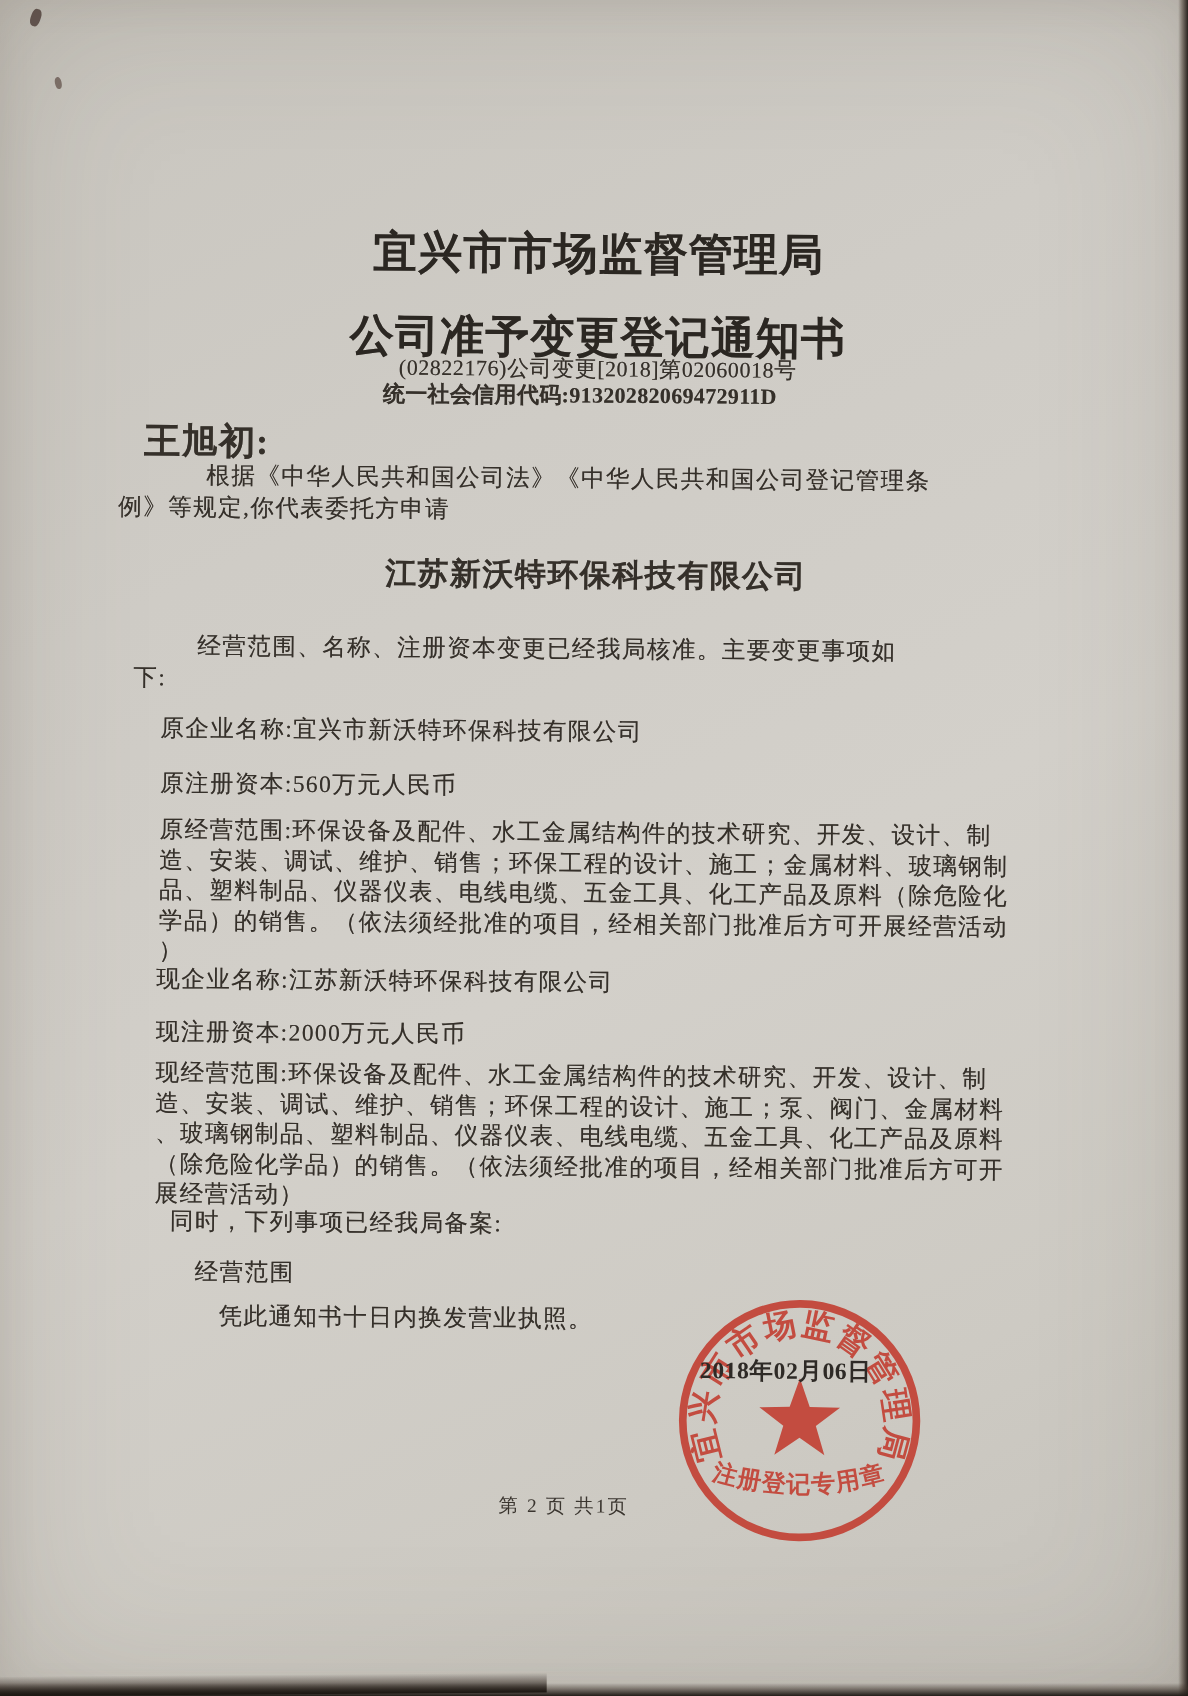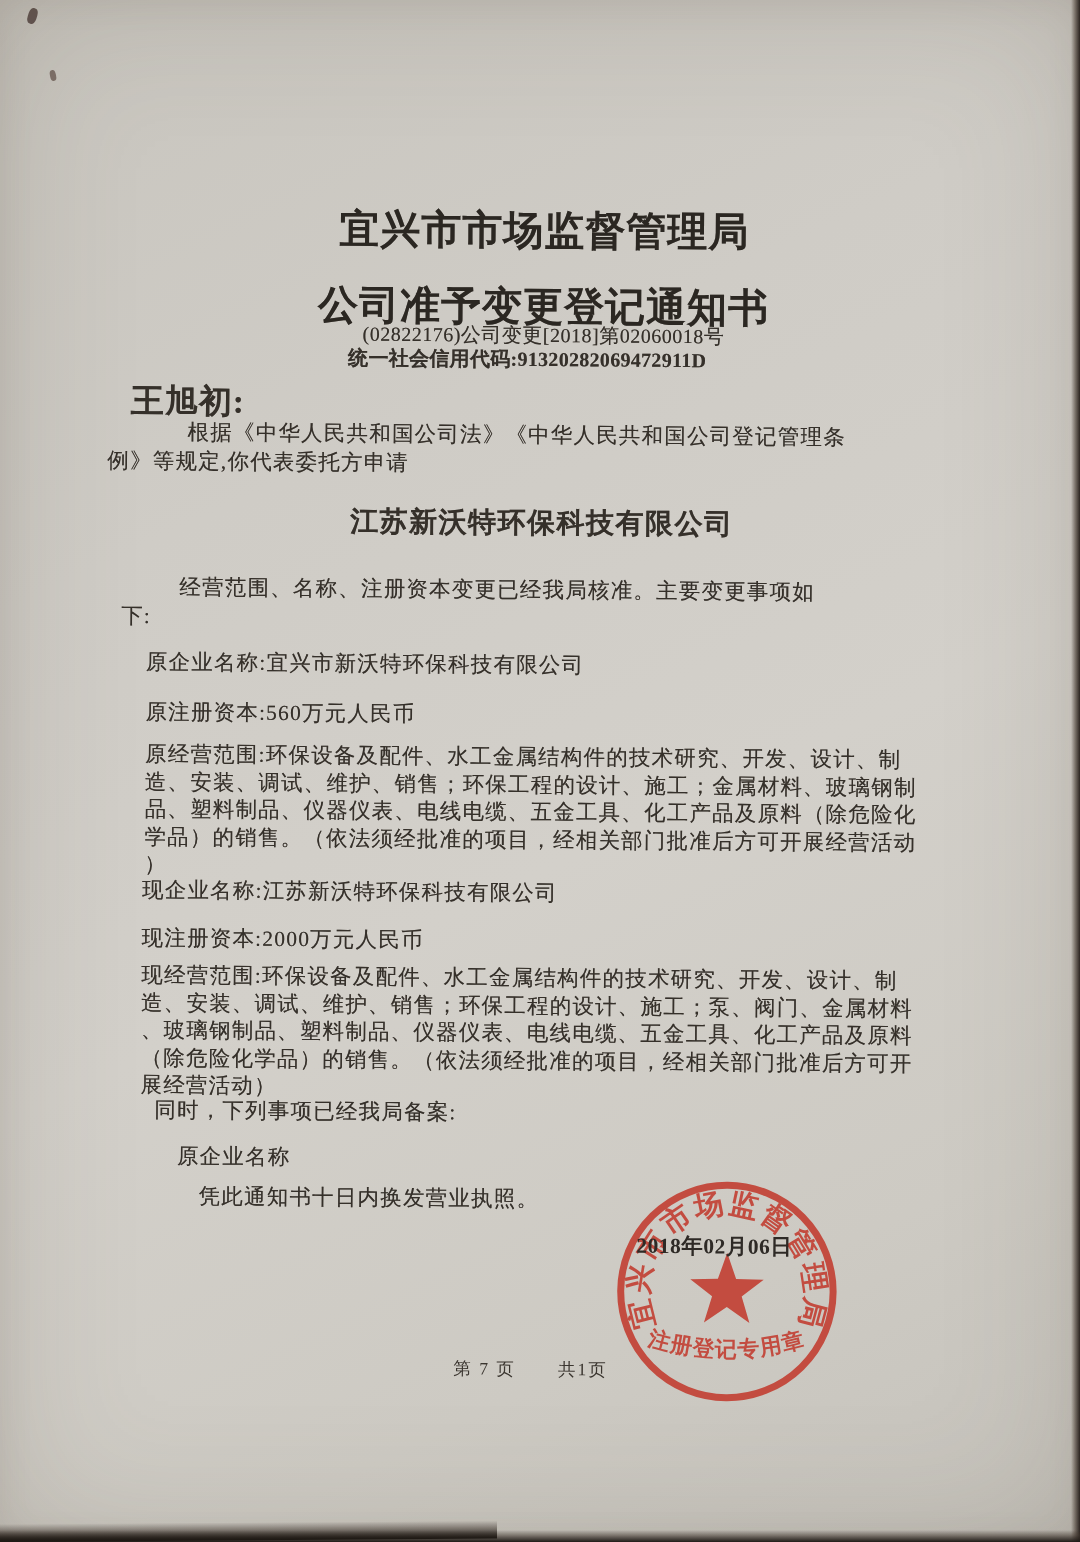--- a/index.html
+++ b/index.html
@@ -29,21 +29,21 @@
   .c{left:0;width:1080px;text-align:center;}
   .title{font-weight:bold;color:#2b2722;font-size:40px;letter-spacing:1px;}
   .body-t{font-size:21.5px;letter-spacing:1.2px;line-height:27.5px;white-space:pre-line;}
   .ink{text-shadow:0 0 0.6px rgba(52,46,40,.55);}
 
   #stamp{position:absolute;left:613px;top:1172px;width:236px;height:236px;opacity:.87;}
   #stamp svg{display:block;width:236px;height:236px;}
 
   #date{position:absolute;left:640px;top:1230px;font-size:21.5px;letter-spacing:.5px;color:#2e2a26;font-weight:bold;z-index:3;}
   #footer{position:absolute;left:458px;top:1357px;font-size:17.5px;color:#3a352f;letter-spacing:2px;}
-  #footer span+span{margin-left:36px;text-align:center;}
+  #footer span+span{text-align:center;}
 </style>
 </head>
 <body>
 
 <div id="paper">
   <div id="content">
 
     <div class="abs c title ink" style="top:203px;">宜兴市市场监督管理局</div>
 
     <div class="abs c title ink" style="top:279px;">公司准予变更登记通知书</div>
@@ -77,21 +77,21 @@
     <div class="abs body-t ink" style="left:143px;top:928px;">现注册资本:2000万元人民币</div>
 
     <div class="abs body-t ink" style="left:143px;top:965px;width:810px;">现经营范围:环保设备及配件、水工金属结构件的技术研究、开发、设计、制
 造、安装、调试、维护、销售；环保工程的设计、施工；泵、阀门、金属材料
 、玻璃钢制品、塑料制品、仪器仪表、电线电缆、五金工具、化工产品及原料
 （除危险化学品）的销售。（依法须经批准的项目，经相关部门批准后方可开
 展经营活动）</div>
 
     <div class="abs body-t ink" style="left:157px;top:1100px;">同时，下列事项已经我局备案:</div>
 
-    <div class="abs body-t ink" style="left:180px;top:1146px;">原企业名称</div>
+    <div class="abs body-t ink" style="left:180px;top:1146px;">经营范围</div>
 
     <div class="abs body-t ink" style="left:202px;top:1186px;">凭此通知书十日内换发营业执照。</div>
 
     <div id="date">2018年02月06日</div>
 
     <div id="stamp">
       <svg viewBox="0 0 220 220" xmlns="http://www.w3.org/2000/svg">
         <g fill="#c23a2d" stroke="none">
           <circle cx="110" cy="110" r="99" fill="none" stroke="#c23a2d" stroke-width="6.5"></circle>
           <path id="ringPath" d="M 43.8 140.9 A 73 73 0 1 1 176.2 140.9" fill="none"></path>
@@ -101,21 +101,21 @@
           <polygon points="110,74 118.5,98.3 144.2,98.9 123.8,114.5 131.2,139.1 110,124.5 88.8,139.1 96.2,114.5 75.8,98.9 101.5,98.3"></polygon>
           <path id="bottomPath" d="M 36 160 Q 110 182 184 160" fill="none"></path>
           <text font-size="20.5" font-weight="bold" letter-spacing="1">
             <textPath href="#bottomPath" startOffset="50%" text-anchor="middle">注册登记专用章</textPath>
           </text>
         </g>
       </svg>
     </div>
 
     <div id="footer">
-      <span>第 7 页</span>
+      <span>第 2 页</span>
       <span>共1页</span>
     </div>
 
   </div>
 
   <div class="speck1"></div>
   <div class="speck2"></div>
   <div class="edge-right"></div>
   <div class="edge-bottom"></div>
   <div class="edge-bottom-left"></div>

